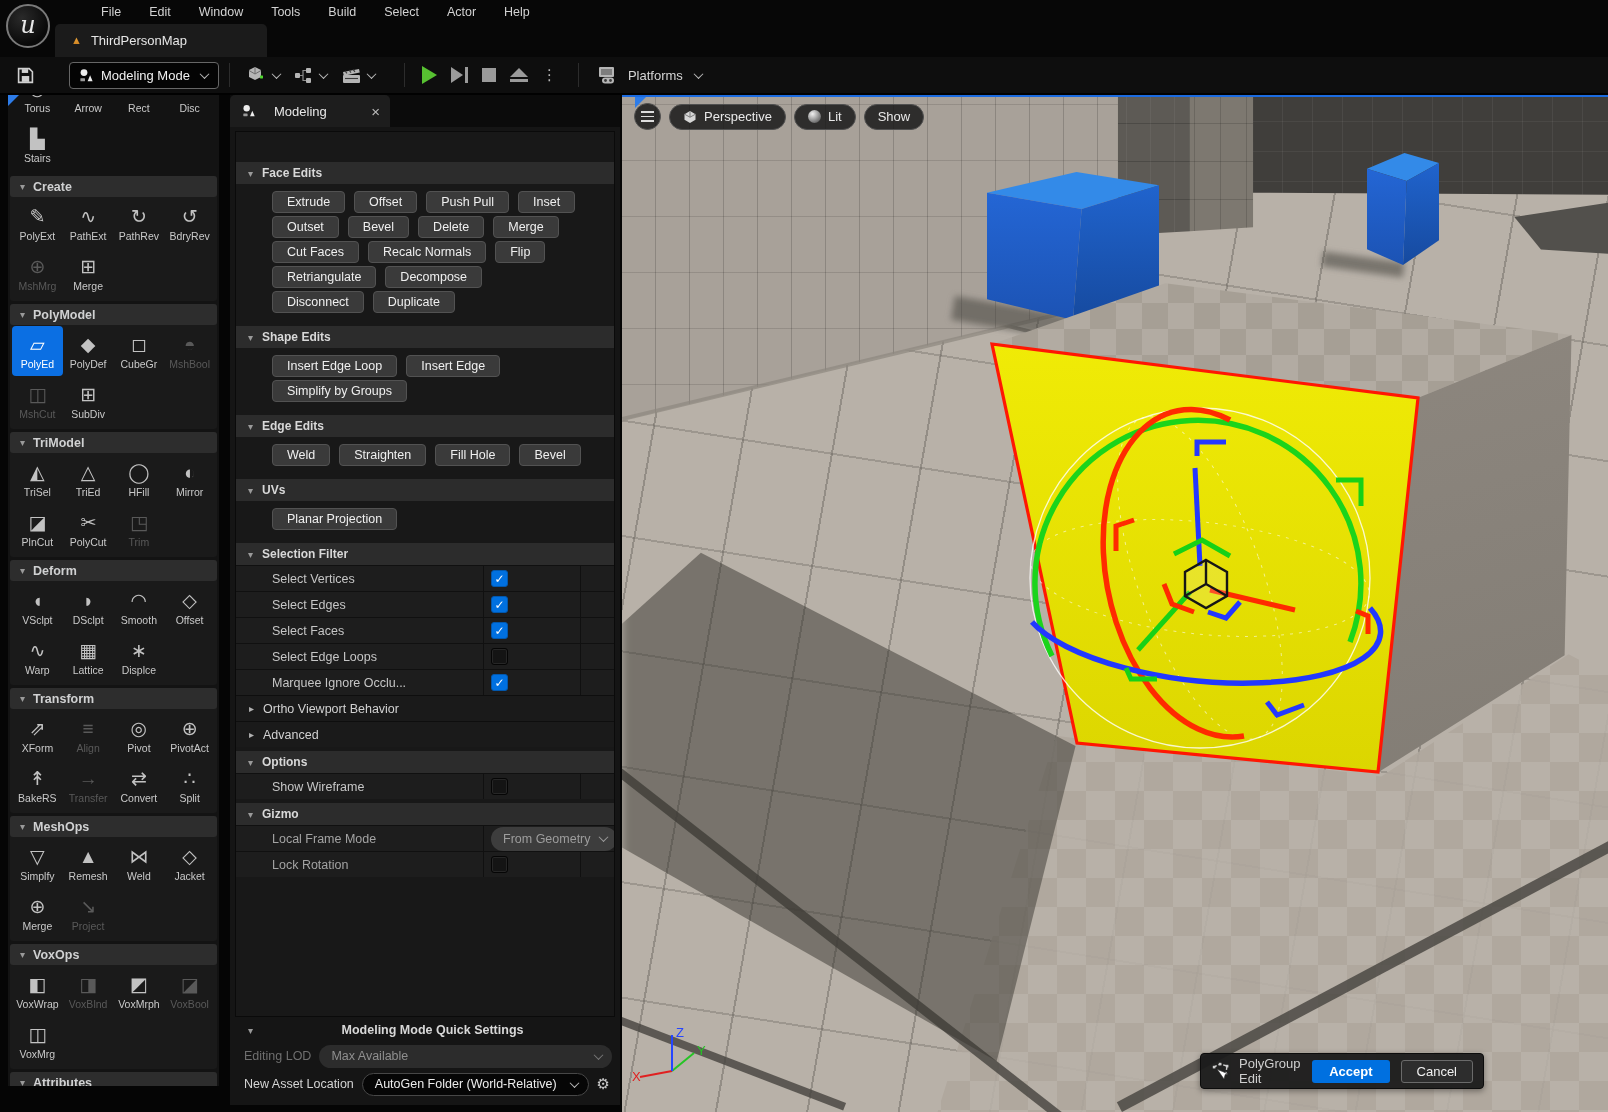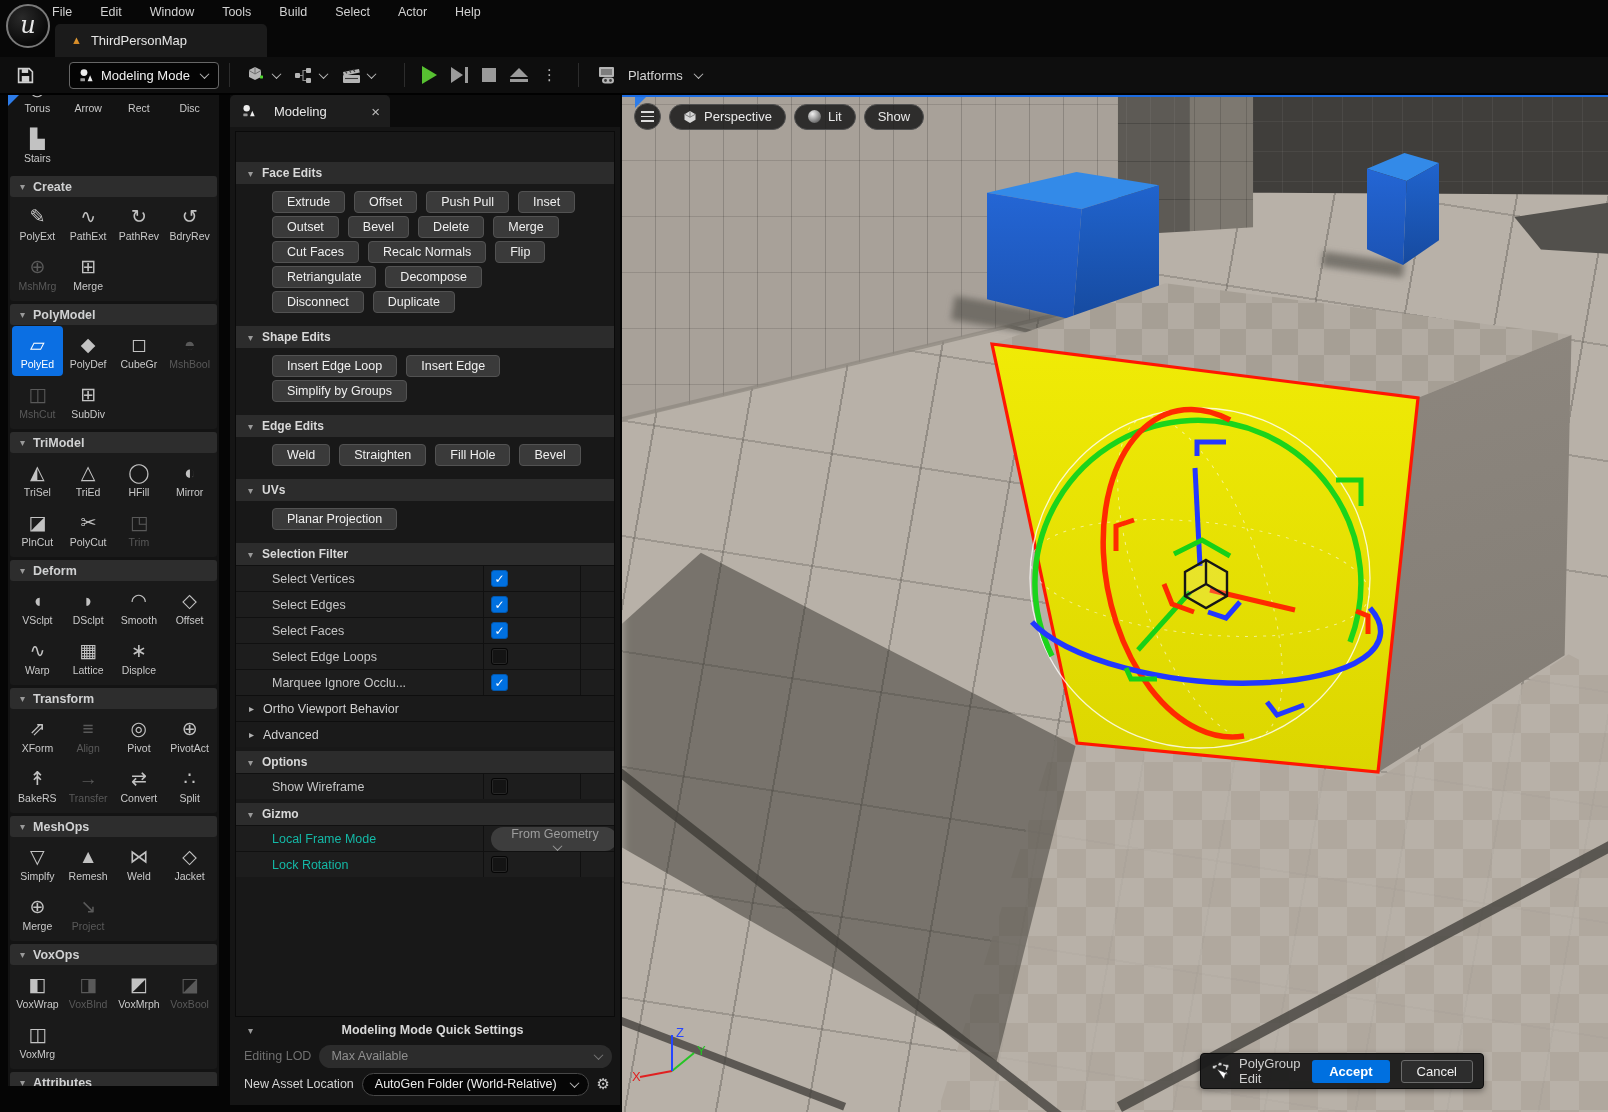--- a/index.html
+++ b/index.html
@@ -1,20 +1,20 @@
 <!DOCTYPE html>
 <html><head>
 <meta charset="utf-8">
 <style>
   html,body{margin:0;padding:0;background:#050505;width:1608px;height:1112px;overflow:hidden;
     font-family:"Liberation Sans","DejaVu Sans",sans-serif;-webkit-font-smoothing:antialiased;}
   *{box-sizing:border-box;user-select:none;}
 
   
-  #menubar{position:absolute;left:0;top:0;width:1608px;height:24px;background:#070707;display:flex;align-items:center;padding-left:38px;z-index:30;}
+  #menubar{position:absolute;left:0;top:0;width:1608px;height:24px;background:#070707;display:flex;align-items:center;padding-left:87px;z-index:30;}
   .mitem{color:#d2d2d2;font-size:12.5px;padding:0 14px;height:24px;line-height:24px;cursor:default;}
   #uelogo{position:absolute;left:6px;top:4px;width:44px;height:44px;border-radius:50%;background:radial-gradient(circle at 35% 30%,#2a2a2a,#090909 70%);border:2px solid #7a7a7a;z-index:40;display:flex;align-items:center;justify-content:center;}
   #uelogo span{font-family:"DejaVu Serif","Liberation Serif",serif;font-style:italic;font-size:24px;color:#e8e8e8;transform:translateY(-1px);}
 
   
   #tabbar{position:absolute;left:0;top:24px;width:1608px;height:33px;background:#070707;z-index:29;}
   #leveltab{position:absolute;left:55px;top:0;width:212px;height:33px;background:#1b1b1b;border-radius:5px 5px 0 0;display:flex;align-items:center;padding-left:16px;gap:9px;}
   #leveltab .lvicon{color:#e8972c;font-size:11px;line-height:11px;background:linear-gradient(#f4b043,#c97c1c);-webkit-background-clip:text;background-clip:text;-webkit-text-fill-color:transparent;}
   #leveltab .tabtxt{color:#e6e6e6;font-size:13px;}
 
@@ -62,28 +62,28 @@
   .sechead .tri{color:#9a9a9a;font-size:10px;font-weight:normal;}
   .btnrows{padding:4px 0 6px 36px;}
   .btnrow{display:flex;gap:9px;margin:3px 0;}
   .pbtn{background:#3a3a3a;border:1px solid #525252;border-radius:4px;color:#efefef;font-size:12.5px;font-family:inherit;padding:3px 14px;white-space:nowrap;}
   .subhead{height:26px;display:flex;align-items:center;gap:9px;padding-left:13px;border-top:1px solid #0e0e0e;color:#d2d2d2;font-size:12.5px;background:#1a1a1a;}
   .subhead .tri-r{color:#b2b2b2;font-size:10px;}
   .prow{display:flex;align-items:center;height:26px;border-top:1px solid #101010;background:#1d1d1d;}
   .plabel{flex:0 0 247px;padding-left:36px;font-size:12.5px;color:#c6c6c6;white-space:nowrap;overflow:hidden;}
   .pval{flex:0 0 97px;border-left:1px solid #101010;height:100%;display:flex;align-items:center;padding-left:7px;}
   .ptail{flex:1;border-left:1px solid #101010;height:100%;}
-  .prow.dis .plabel{color:#14b8a6;}
+  .prow.dis .plabel{color:#a3a3a3;}
   .cb{width:17px;height:17px;border-radius:3px;background:#141414;border:1px solid #050505;box-shadow:inset 0 0 0 1px #262626;}
   .cb.on{background:#0070e0;border-color:#0257ad;box-shadow:none;position:relative;}
   .cb.on::after{content:"✓";position:absolute;left:2.5px;top:0.5px;color:#fff;font-size:12px;font-weight:bold;}
   .prow .dd{width:262px;height:24px;background:#3d3d3d;border-radius:12px;display:flex;align-items:center;padding:0 10px 0 12px;color:#a7a7a7;font-size:12.5px;}
   .prow .dd span:first-child{flex:1;}
   .prow.dis .dd{color:#9d9d9d;}
-  .gizmo-dd{width:126px !important;flex-direction:column;}
+  .gizmo-dd{width:126px !important;}
 
   
   #quick{position:absolute;left:8px;right:8px;bottom:8px;}
   #quick .qtitle{height:22px;display:flex;align-items:center;}
   #quick .qtitle .tri{color:#9a9a9a;font-size:10px;margin-left:10px;}
   #quick .qtitle .qt{flex:1;text-align:center;color:#d8d8d8;font-size:12.5px;font-weight:bold;}
   .qrow{display:flex;align-items:center;height:26px;margin-top:2px;}
   .qlabel{font-size:12.5px;color:#d4d4d4;padding-left:6px;margin-right:8px;white-space:nowrap;}
   .qlabel.dim{color:#6f6f6f;}
   .qdd{flex:1;height:23px;border-radius:12px;display:flex;align-items:center;padding:0 10px 0 12px;font-size:12.5px;}

